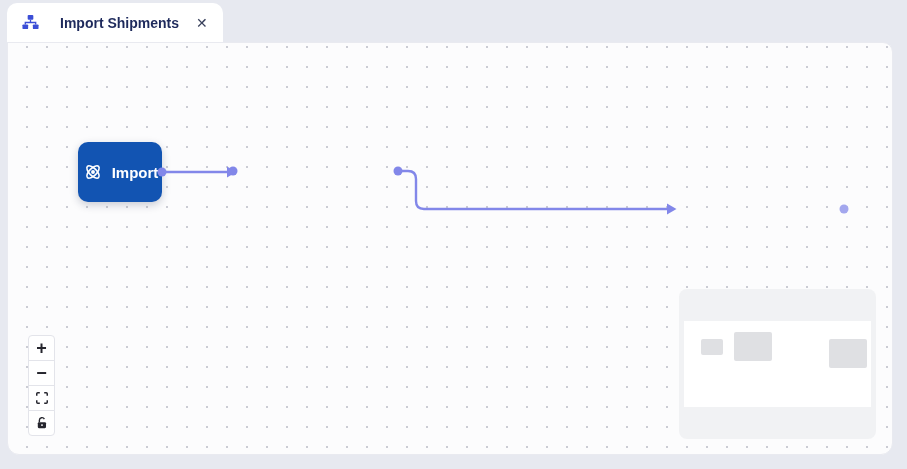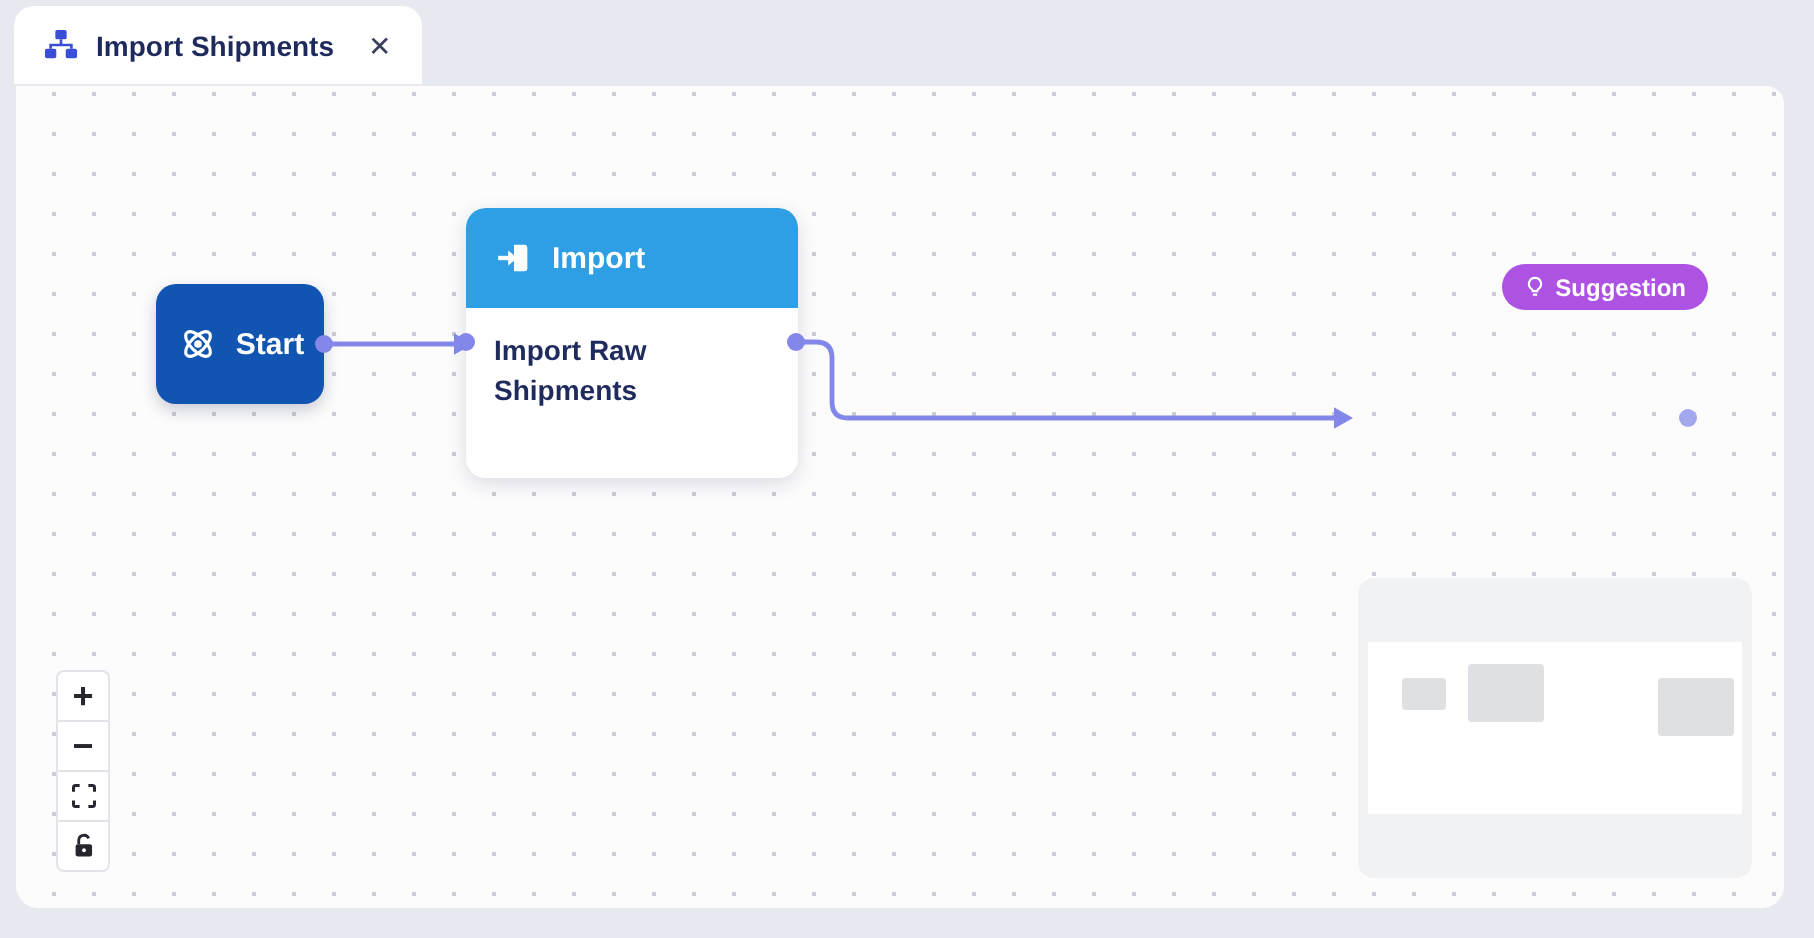--- a/index.html
+++ b/index.html
@@ -13,21 +13,21 @@
 
   
   .tab {
     position:absolute; left:7px; top:3px; height:39px;
     background:#ffffff;
     border-radius:10px 10px 0 0;
     display:flex; align-items:center; gap:9px;
     padding:0 15px;
     z-index:30;
   }
-  .tab-title { font-size:14px; font-weight:bold; color:#1e2a5c; white-space:nowrap; }
+  .tab-title { font-size:14px; font-weight:bold; color:#1e2a5c; white-space:nowrap;margin-left:12px; }
   .tab-close {
     font-size:14px; color:#39415c; margin-left:8px; cursor:pointer; line-height:1;
   }
 
   
   .canvas {
     position:absolute; left:7px; top:42px; width:886px; height:413px;
     background-color:#fcfcfd;
     background-image:radial-gradient(circle, #cbccd4 1.1px, rgba(0,0,0,0) 1.2px);
     background-size:20px 20px;
@@ -143,47 +143,25 @@
   <div class="node node-start">
     <span class="icon">
       <svg width="22" height="22" viewBox="0 0 24 24">
         <g fill="none" stroke="#ffffff" stroke-width="1.7">
           <ellipse cx="12" cy="12" rx="8.6" ry="4" transform="rotate(45 12 12)"></ellipse>
           <ellipse cx="12" cy="12" rx="8.6" ry="4" transform="rotate(-45 12 12)"></ellipse>
         </g>
         <circle cx="12" cy="12" r="2.1" fill="#ffffff"></circle>
       </svg>
     </span>
-    <span>Start</span>
+    <span>Import</span>
   </div>
 
-  <div class="node node-card node-import">
-    <div class="node-header">
-      <span class="icon">
-        <svg width="20" height="20" viewBox="0 0 24 24">
-          <path d="M12 4h6a2 2 0 0 1 2 2v12a2 2 0 0 1-2 2h-6z" fill="#ffffff"></path>
-          <path d="M2.5 12h7.5" stroke="#ffffff" stroke-width="2.6" fill="none"></path>
-          <path d="M8.5 7.5 L14 12 L8.5 16.5 z" fill="#ffffff"></path>
-        </svg>
-      </span>
-      <span>Import</span>
-    </div>
-    <div class="node-body">Import Raw Shipments</div>
-  </div>
 
   <div class="node node-card node-runsql">
-    <div class="badge">
-      <span class="icon">
-        <svg width="11" height="11" viewBox="0 0 12 12">
-          <path d="M6 1a3.3 3.3 0 0 1 1.9 6c-.5.35-.7.7-.7 1.2H4.8c0-.5-.2-.85-.7-1.2A3.3 3.3 0 0 1 6 1z" fill="none" stroke="#ffffff" stroke-width="1.2"></path>
-          <path d="M4.8 10.2h2.4" stroke="#ffffff" stroke-width="1.2"></path>
-        </svg>
-      </span>
-      <span>Suggestion</span>
-    </div>
   </div>
 
   <div class="skeleton">
     <div class="skeleton-band">
       <div class="sk-block sk-1"></div>
       <div class="sk-block sk-2"></div>
       <div class="sk-block sk-3"></div>
     </div>
   </div>
 

